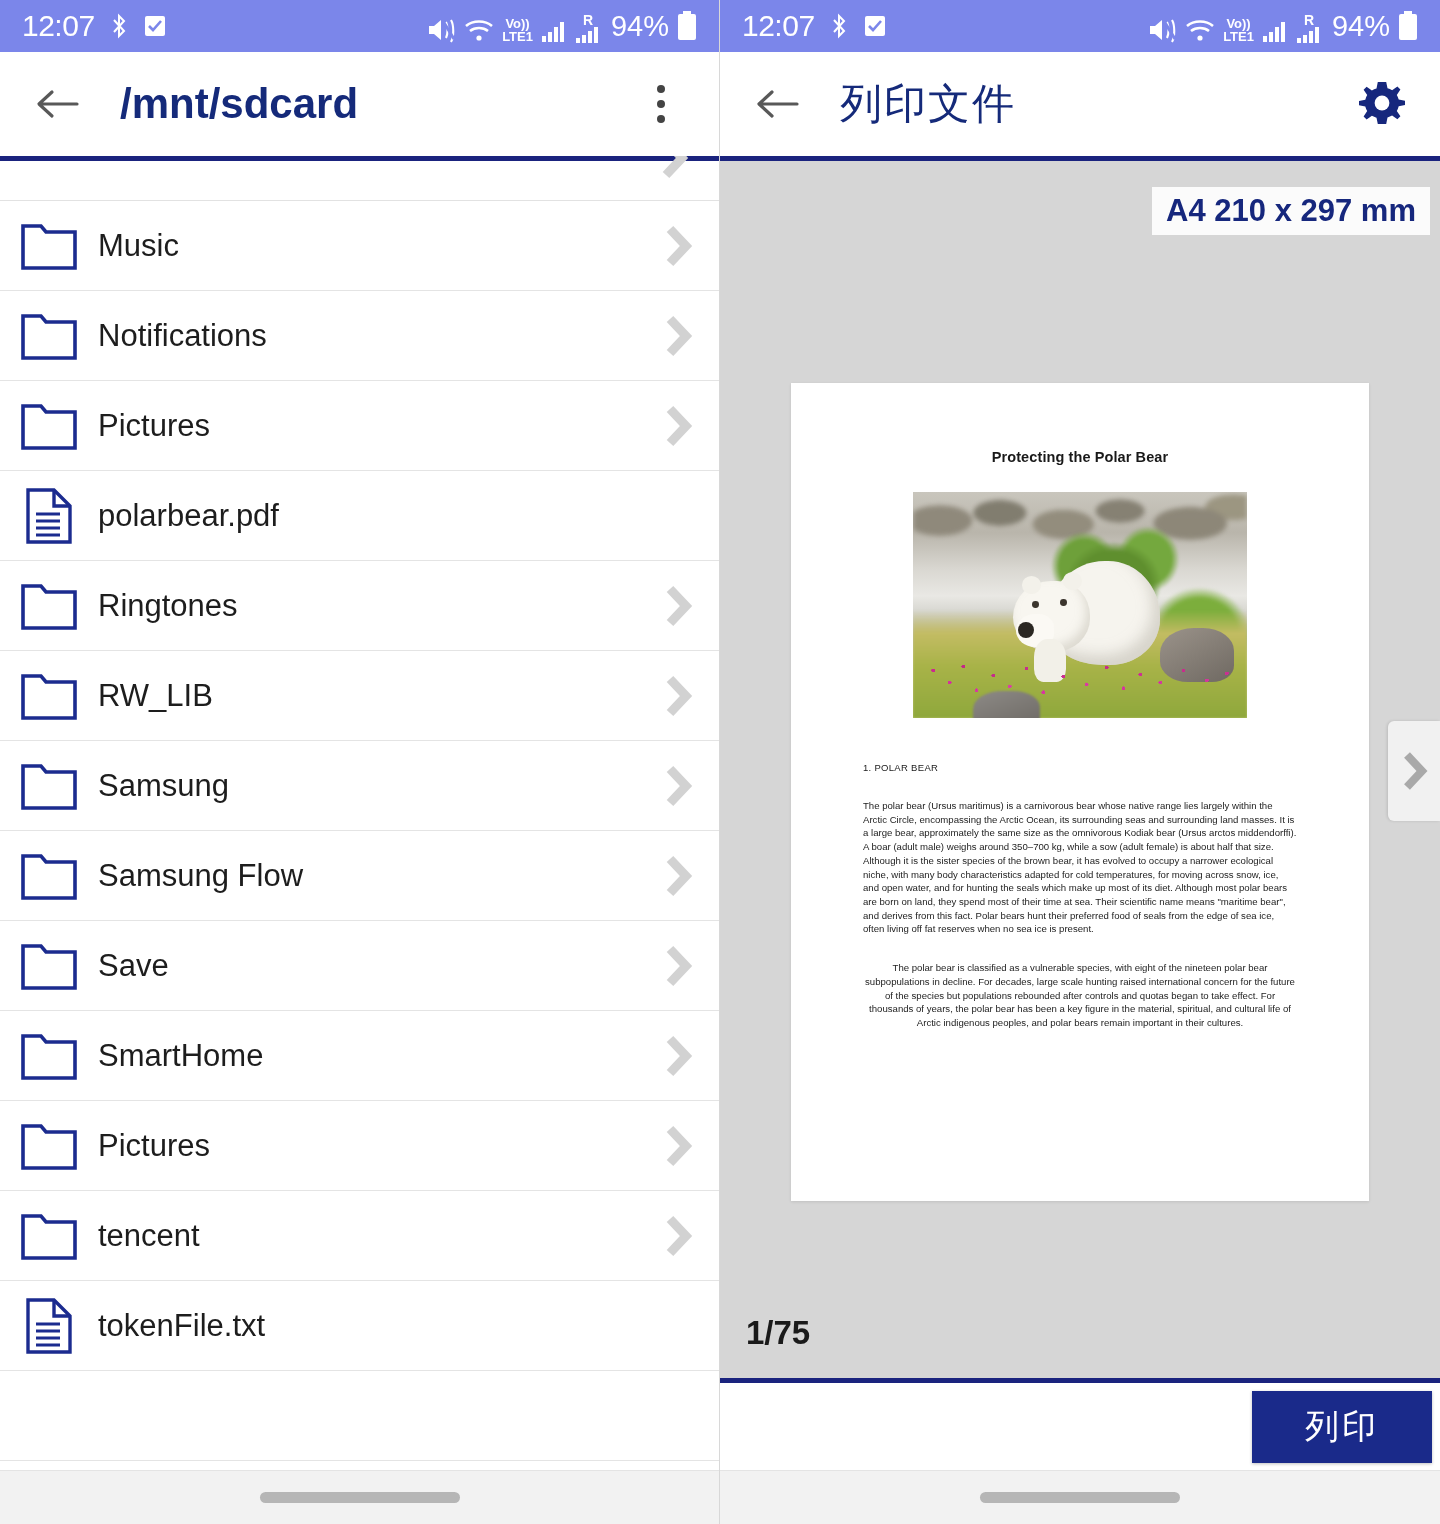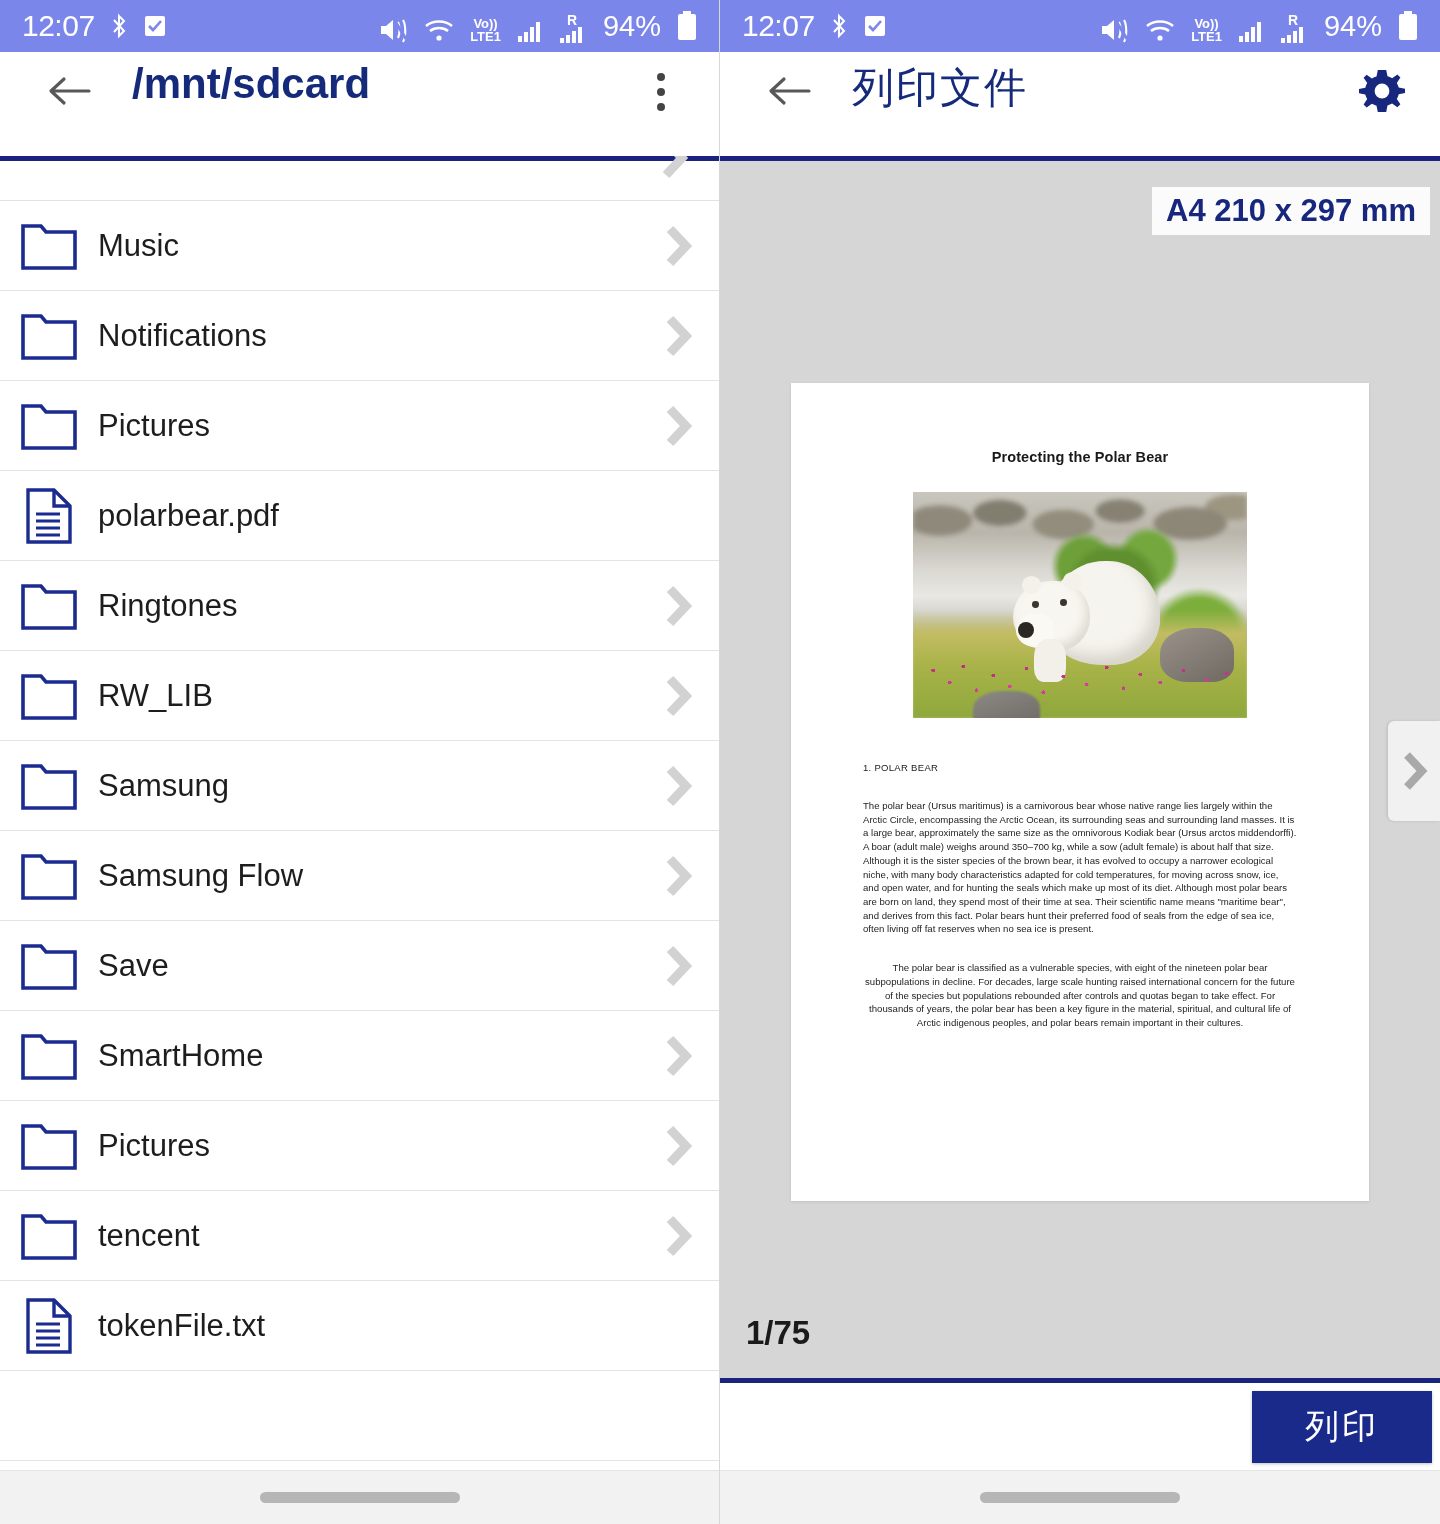--- a/index.html
+++ b/index.html
@@ -17,31 +17,30 @@
   .pane-left { border-right: 1px solid #d8d8d8; }
 
   
   .statusbar {
     height: 52px; background: #7b86ea; color: #ffffff;
     display: flex; align-items: center; flex: 0 0 52px;
     padding: 0 22px; font-size: 29px; font-weight: 400;
   }
   .sb-left { display: flex; align-items: center; gap: 13px; }
   .sb-time { font-size: 30px; letter-spacing: -0.5px; }
-  .sb-right { margin-left: auto; display: flex; align-items: flex-end; gap: 16px; }
+  .sb-right { margin-left: auto; display: flex; align-items: flex-end; gap: 8px; }
   .sb-battery-text { font-size: 29px; margin-left: 2px; }
   .ico { display: inline-block; line-height: 0; }
   .ico svg { display: block; }
 
   
   .appbar {
     height: 104px; flex: 0 0 104px; background: #ffffff;
-    display: flex; align-items: flex-start; padding: 8px 26px;
+    display: flex; align-items: center; padding: 8px 26px;
     border-bottom: 0px solid transparent;
-    margin-left: 12px;
   }
   .appbar-back { width: 62px; height: 62px; display: flex; align-items: center;
                  justify-content: center; flex: 0 0 auto; cursor: pointer; }
   .appbar-title {
     font-size: 42px; color: #152a7a; font-weight: 600;
     margin-left: 32px; letter-spacing: 0px; white-space: nowrap;
   }
   .appbar-title.cjk { font-weight: 500; letter-spacing: 2px; }
   .appbar-spacer { flex: 1 1 auto; }
   .appbar-action { width: 64px; height: 64px; display: flex; align-items: center;

